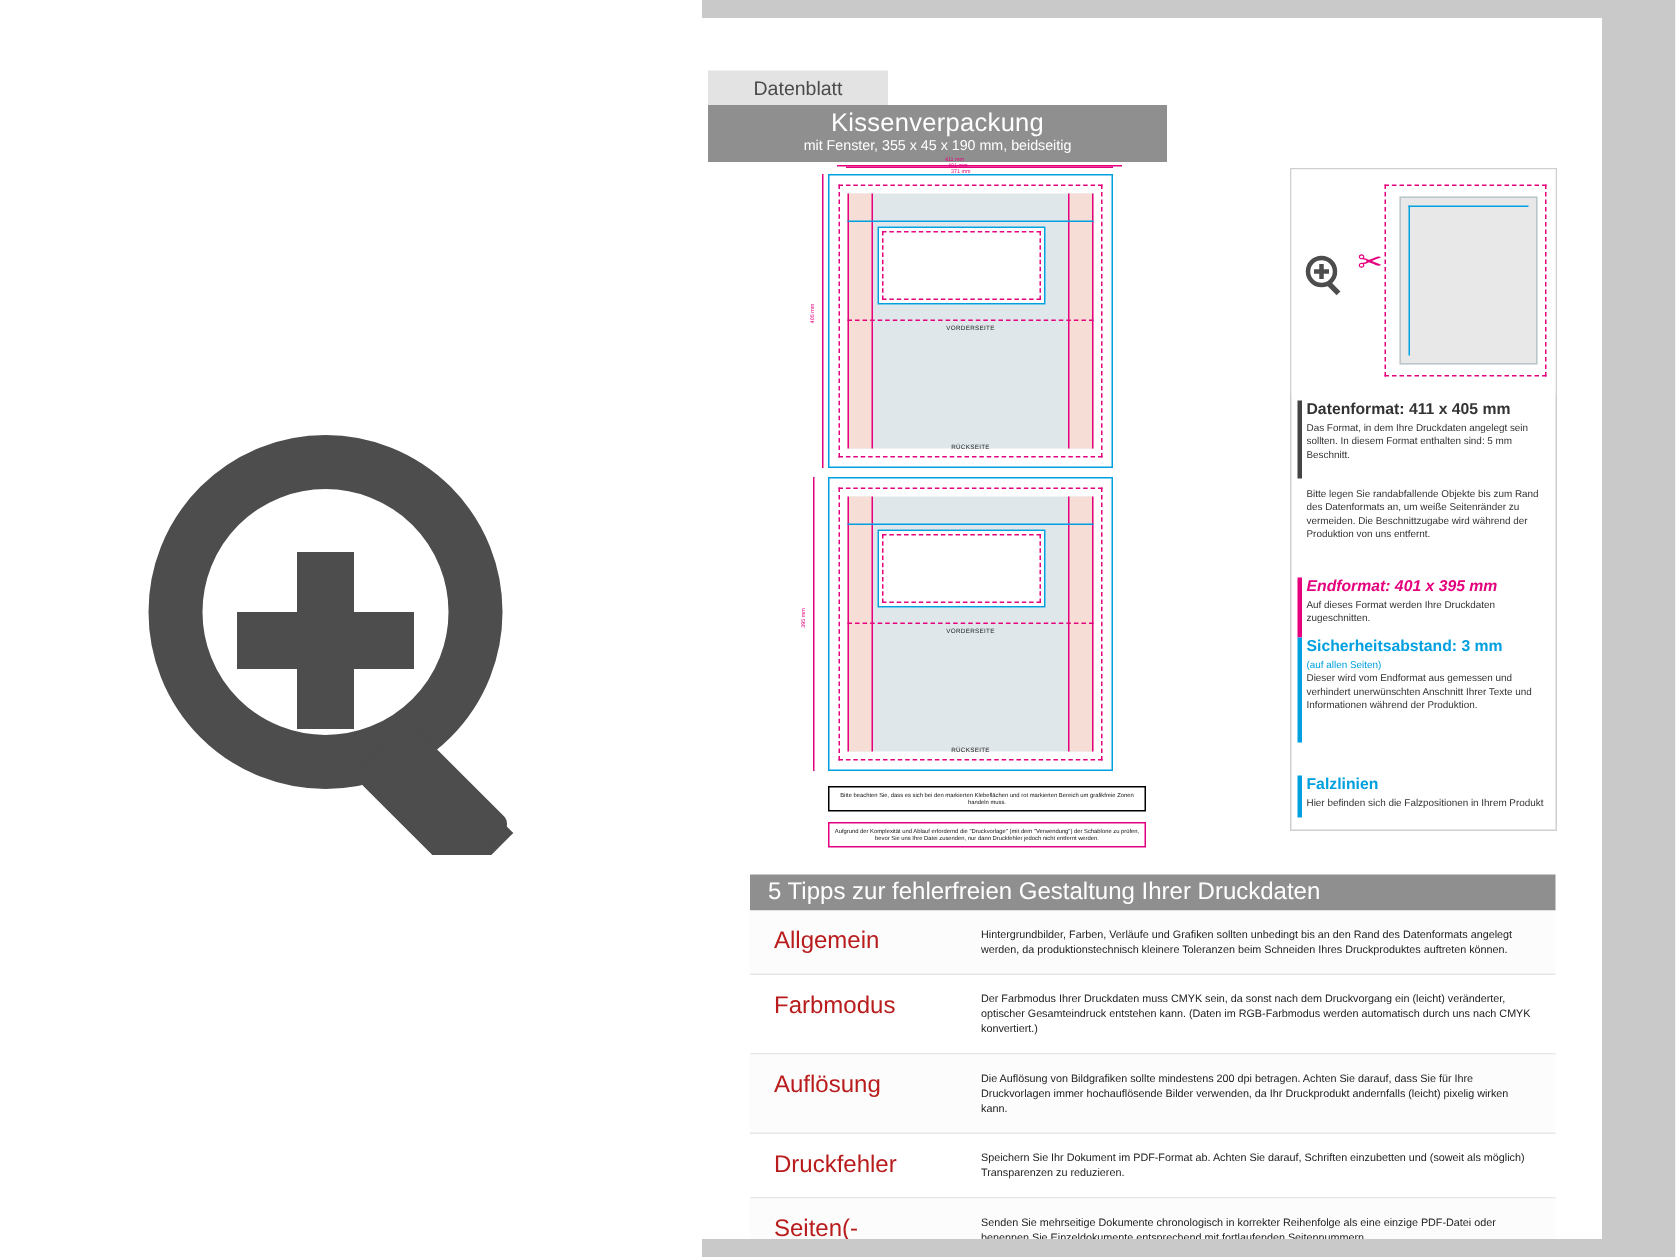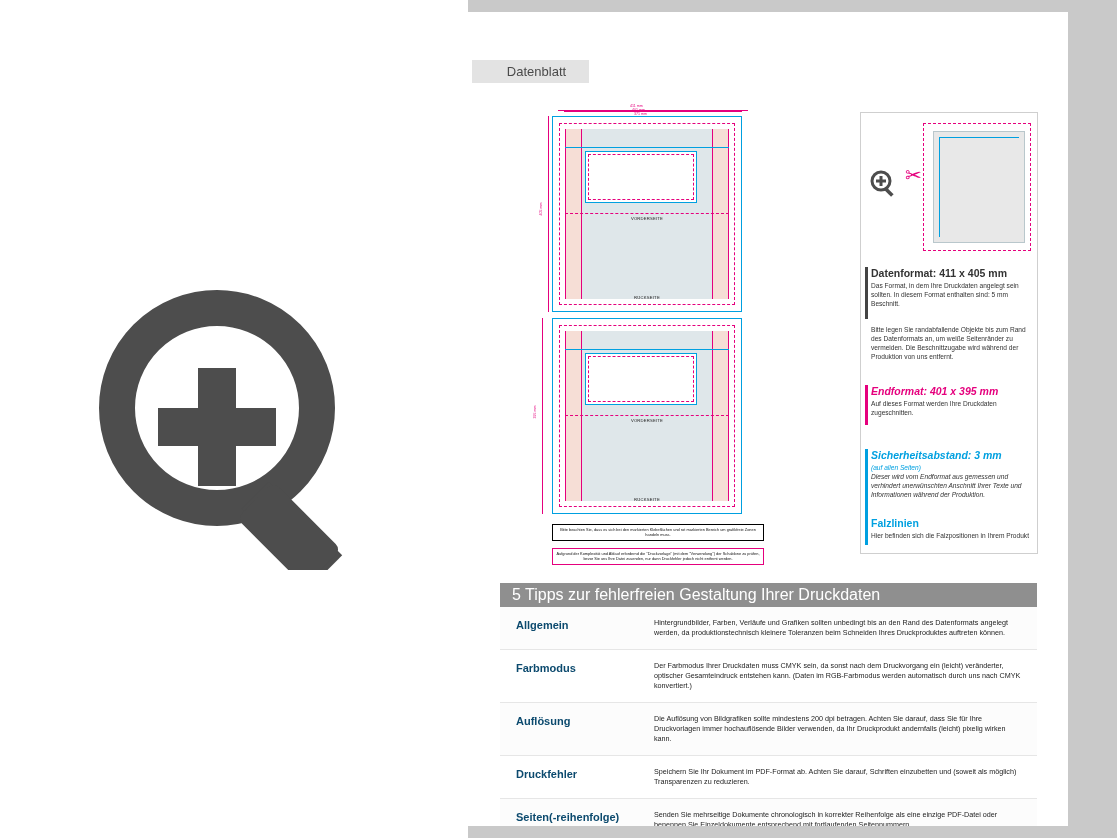--- a/index.html
+++ b/index.html
@@ -23,23 +23,23 @@
     position:absolute;left:468px;top:0;width:649px;height:838px;
     background:#c9c9c9;
   }
   .sheet{
     position:absolute;left:0;top:0;width:600px;height:838px;
     background:#ffffff;
   }
 
   
   .tab{
-    position:absolute;left:4px;top:60px;width:105px;height:23px;
+    position:absolute;left:4px;top:47px;width:120px;height:23px;
     background:#e3e3e3;color:#4a4a4a;
-    font-size:13px;line-height:23px;text-align:center;padding-left:12px;
+    font-size:13px;line-height:23px;text-align:center;
   }
 
   
   .title-band{
     position:absolute;left:4px;top:70px;width:306px;height:38px;
     background:#8f8f8f;color:#ffffff;text-align:center;
   }
   .title-band .t1{font-size:17px;line-height:20px;padding-top:2px;letter-spacing:.2px;}
   .title-band .t2{font-size:9.5px;line-height:12px;}
   .greyhead{
@@ -166,21 +166,21 @@
   .tips-head{
     height:24px;background:#8f8f8f;color:#ffffff;
     font-size:16px;line-height:24px;padding-left:12px;box-sizing:border-box;
   }
   .tips-row{
     display:flex;border-bottom:1px solid #e6e6e6;background:#fcfcfc;
   }
   .tips-row:nth-child(odd){background:#ffffff;}
   .tips-label{
     width:150px;flex:0 0 150px;padding:12px 10px 12px 16px;
-    font-size:11px;color:#0c4a6e;box-sizing:border-box;font-weight:bold;
+    font-size:16px;color:#b91c1c;box-sizing:border-box;
   }
   .tips-text{
     flex:1;padding:11px 12px 11px 4px;
     font-size:7.2px;line-height:10px;color:#222;box-sizing:border-box;
   }
 
   .footer-strip{
     position:absolute;left:0;bottom:0;width:600px;height:12px;background:#c9c9c9;
   }
 </style>
@@ -196,20 +196,24 @@
     <rect x="168" y="196" width="52" height="96" rx="8" fill="#4d4d4d" transform="rotate(-45 194 244)"></rect>
   </svg>
 </div>
 
 <div id="datasheet-page">
   <div class="sheet">
     <div class="greyhead"></div>
 
     <div class="tab">Datenblatt</div>
 
+    <div class="title-band">
+      <div class="t1">Kissenverpackung</div>
+      <div class="t2">mit Fenster, 355 x 45 x 190 mm, beidseitig</div>
+    </div>
 
     <div class="drawing">
 
       <div class="dim-h" style="left:6px;top:-2px;width:190px;"></div>
       <div class="dim-t" style="left:78px;top:-8px;">411 mm</div>
       <div class="dim-h" style="left:12px;top:-1px;width:178px;"></div>
       <div class="dim-t" style="left:80px;top:-4px;">401 mm</div>
       <div class="dim-t" style="left:82px;top:0px;">371 mm</div>
 
       <div class="dim-v" style="left:-4px;top:4px;height:196px;"></div>
@@ -270,21 +274,21 @@
       <div class="info-block" style="top:212px;">
         <div class="info-p">Bitte legen Sie randabfallende Objekte bis zum Rand des Datenformats an, um weiße Seitenränder zu vermeiden. Die Beschnittzugabe wird während der Produktion von uns entfernt.</div>
       </div>
 
       <div class="info-block" style="top:272px;">
         <div class="bar b-pink" style="top:0;height:40px;left:-6px;position:absolute;"></div>
         <div class="info-h" style="color:#e5007d;font-style:italic;">Endformat: 401 x 395 mm</div>
         <div class="info-p">Auf dieses Format werden Ihre Druckdaten zugeschnitten.</div>
       </div>
 
-      <div class="info-block" style="top:336px;font-style:italic;">
+      <div class="info-block" style="top:312px;">
         <div class="bar b-blue" style="top:0;height:70px;left:-6px;position:absolute;"></div>
         <div class="info-h" style="color:#00a0e0;">Sicherheitsabstand: 3 mm</div>
         <div class="info-p" style="color:#00a0e0;">(auf allen Seiten)</div>
         <div class="info-p">Dieser wird vom Endformat aus gemessen und verhindert unerwünschten Anschnitt Ihrer Texte und Informationen während der Produktion.</div>
       </div>
 
       <div class="info-block" style="top:404px;">
         <div class="bar b-blue" style="top:0;height:28px;left:-6px;position:absolute;"></div>
         <div class="info-h" style="color:#00a0e0;">Falzlinien</div>
         <div class="info-p">Hier befinden sich die Falzpositionen in Ihrem Produkt</div>

